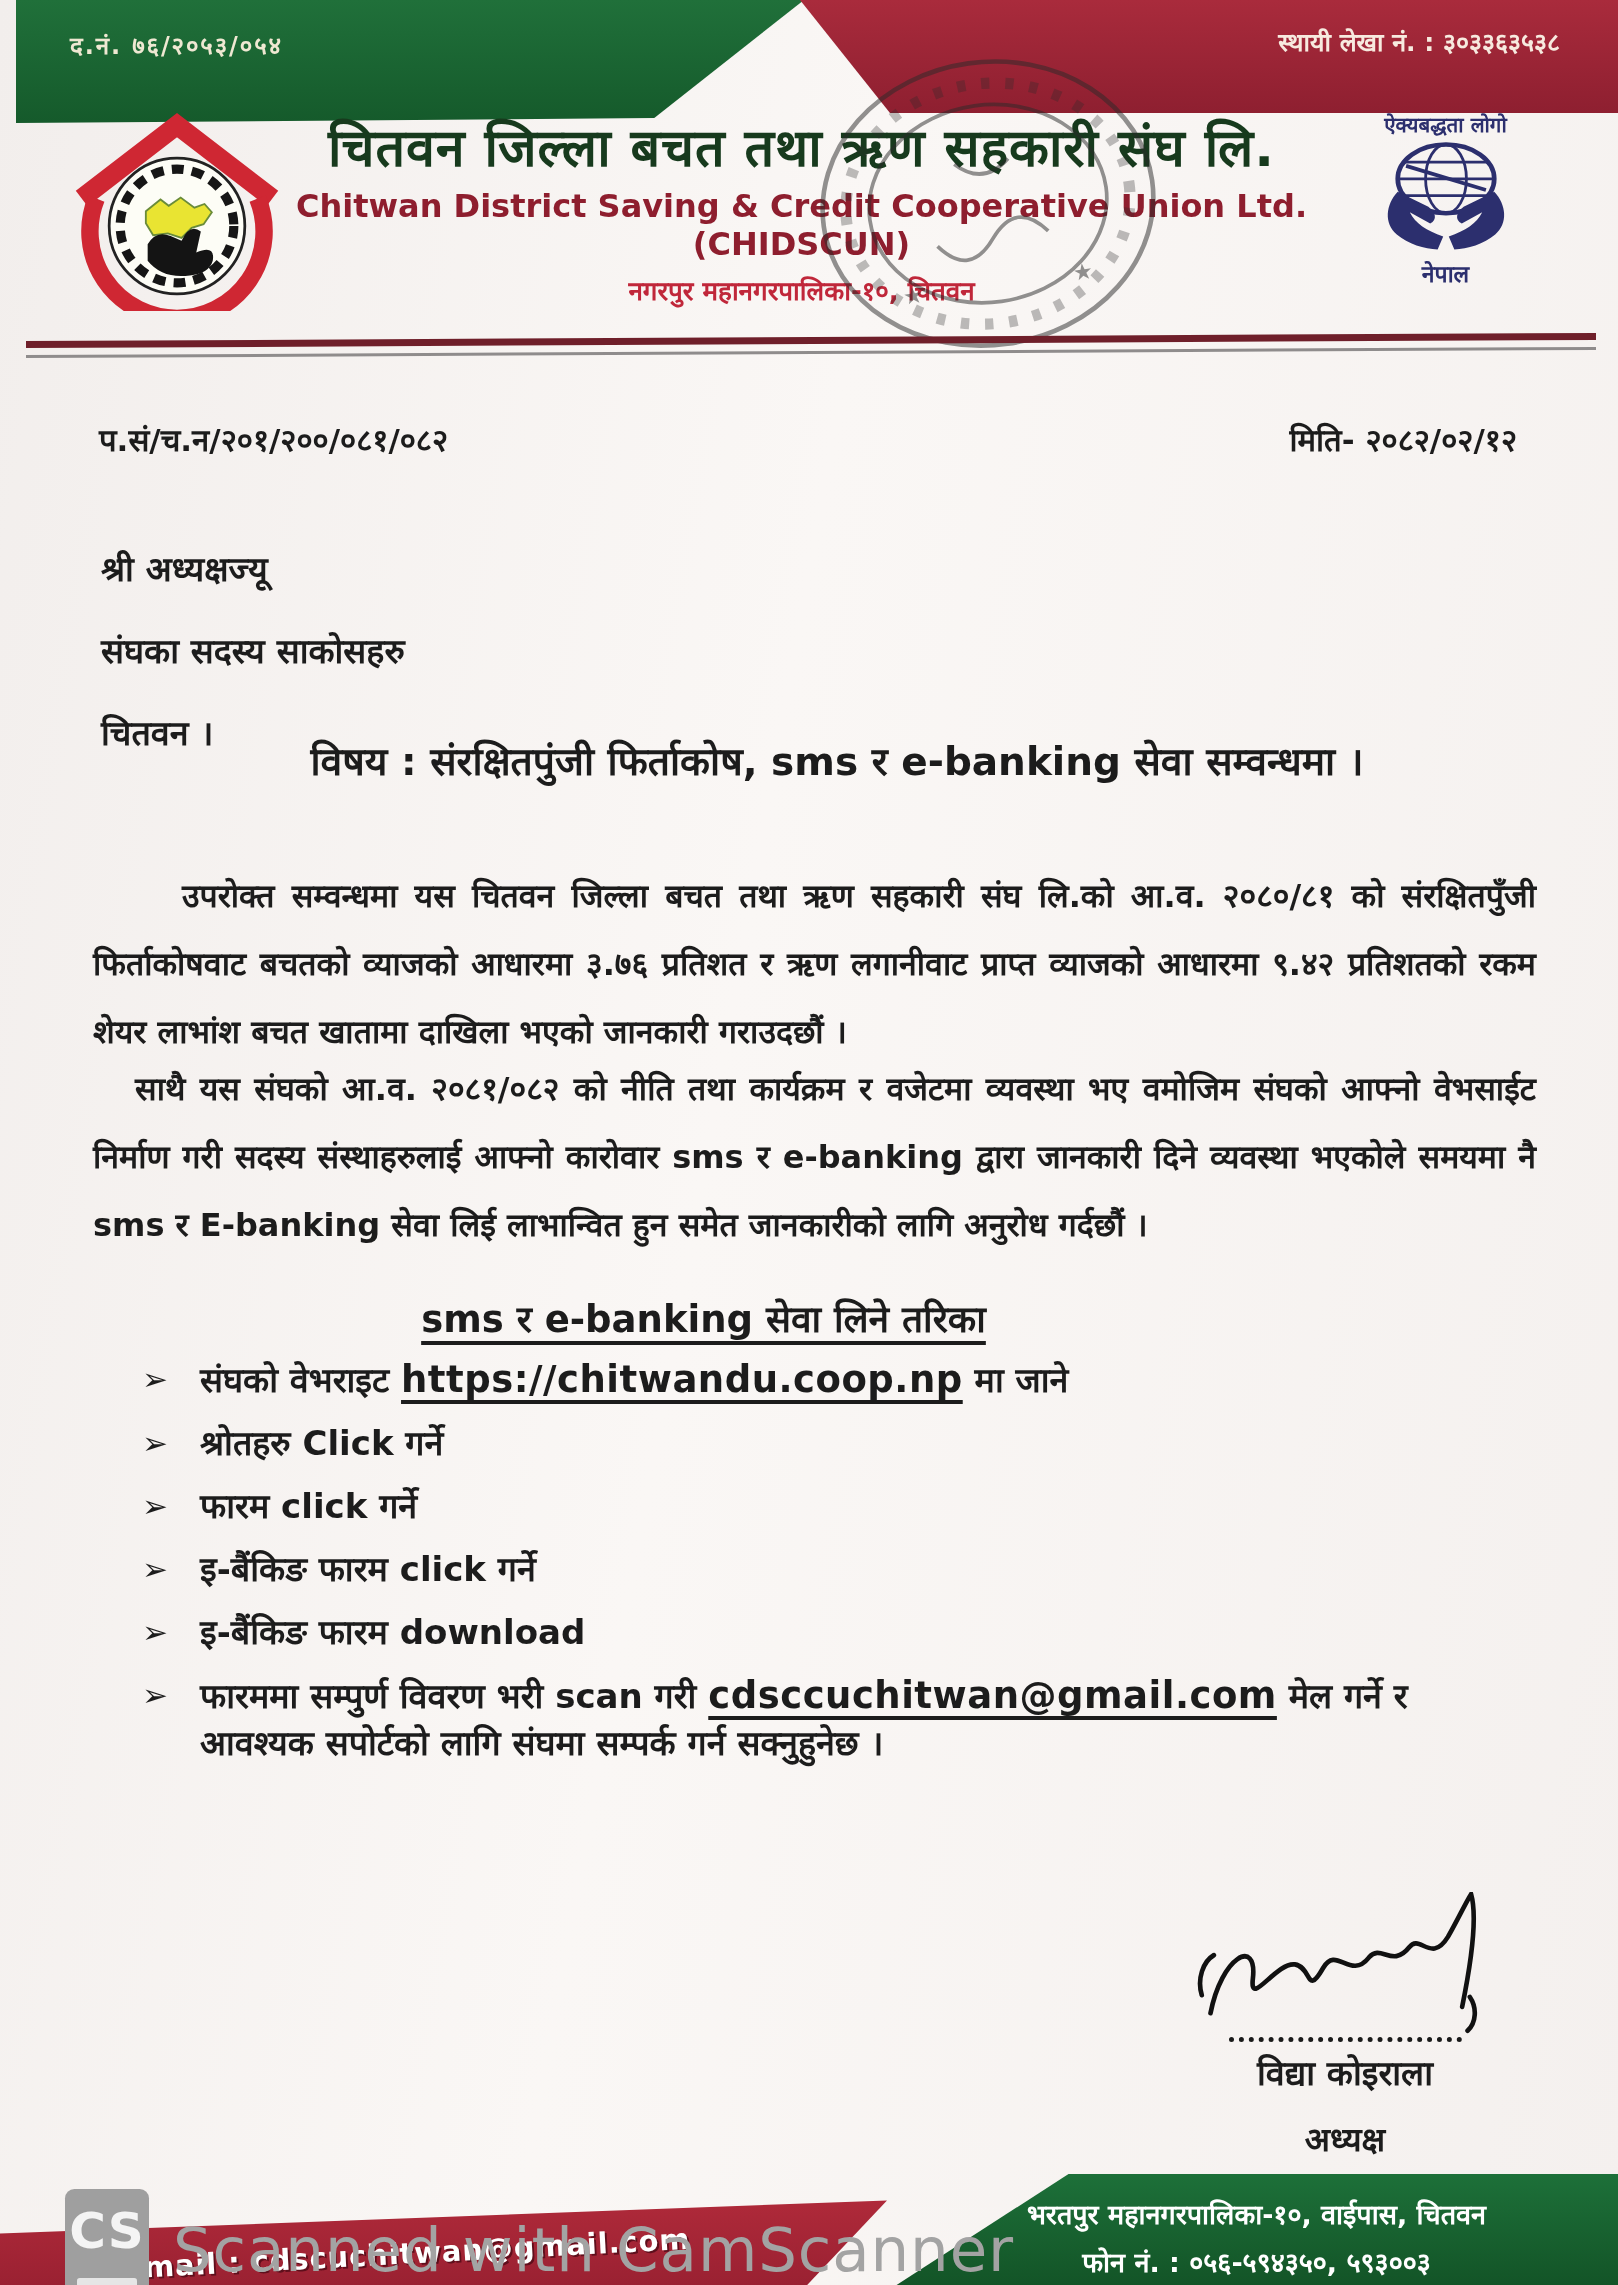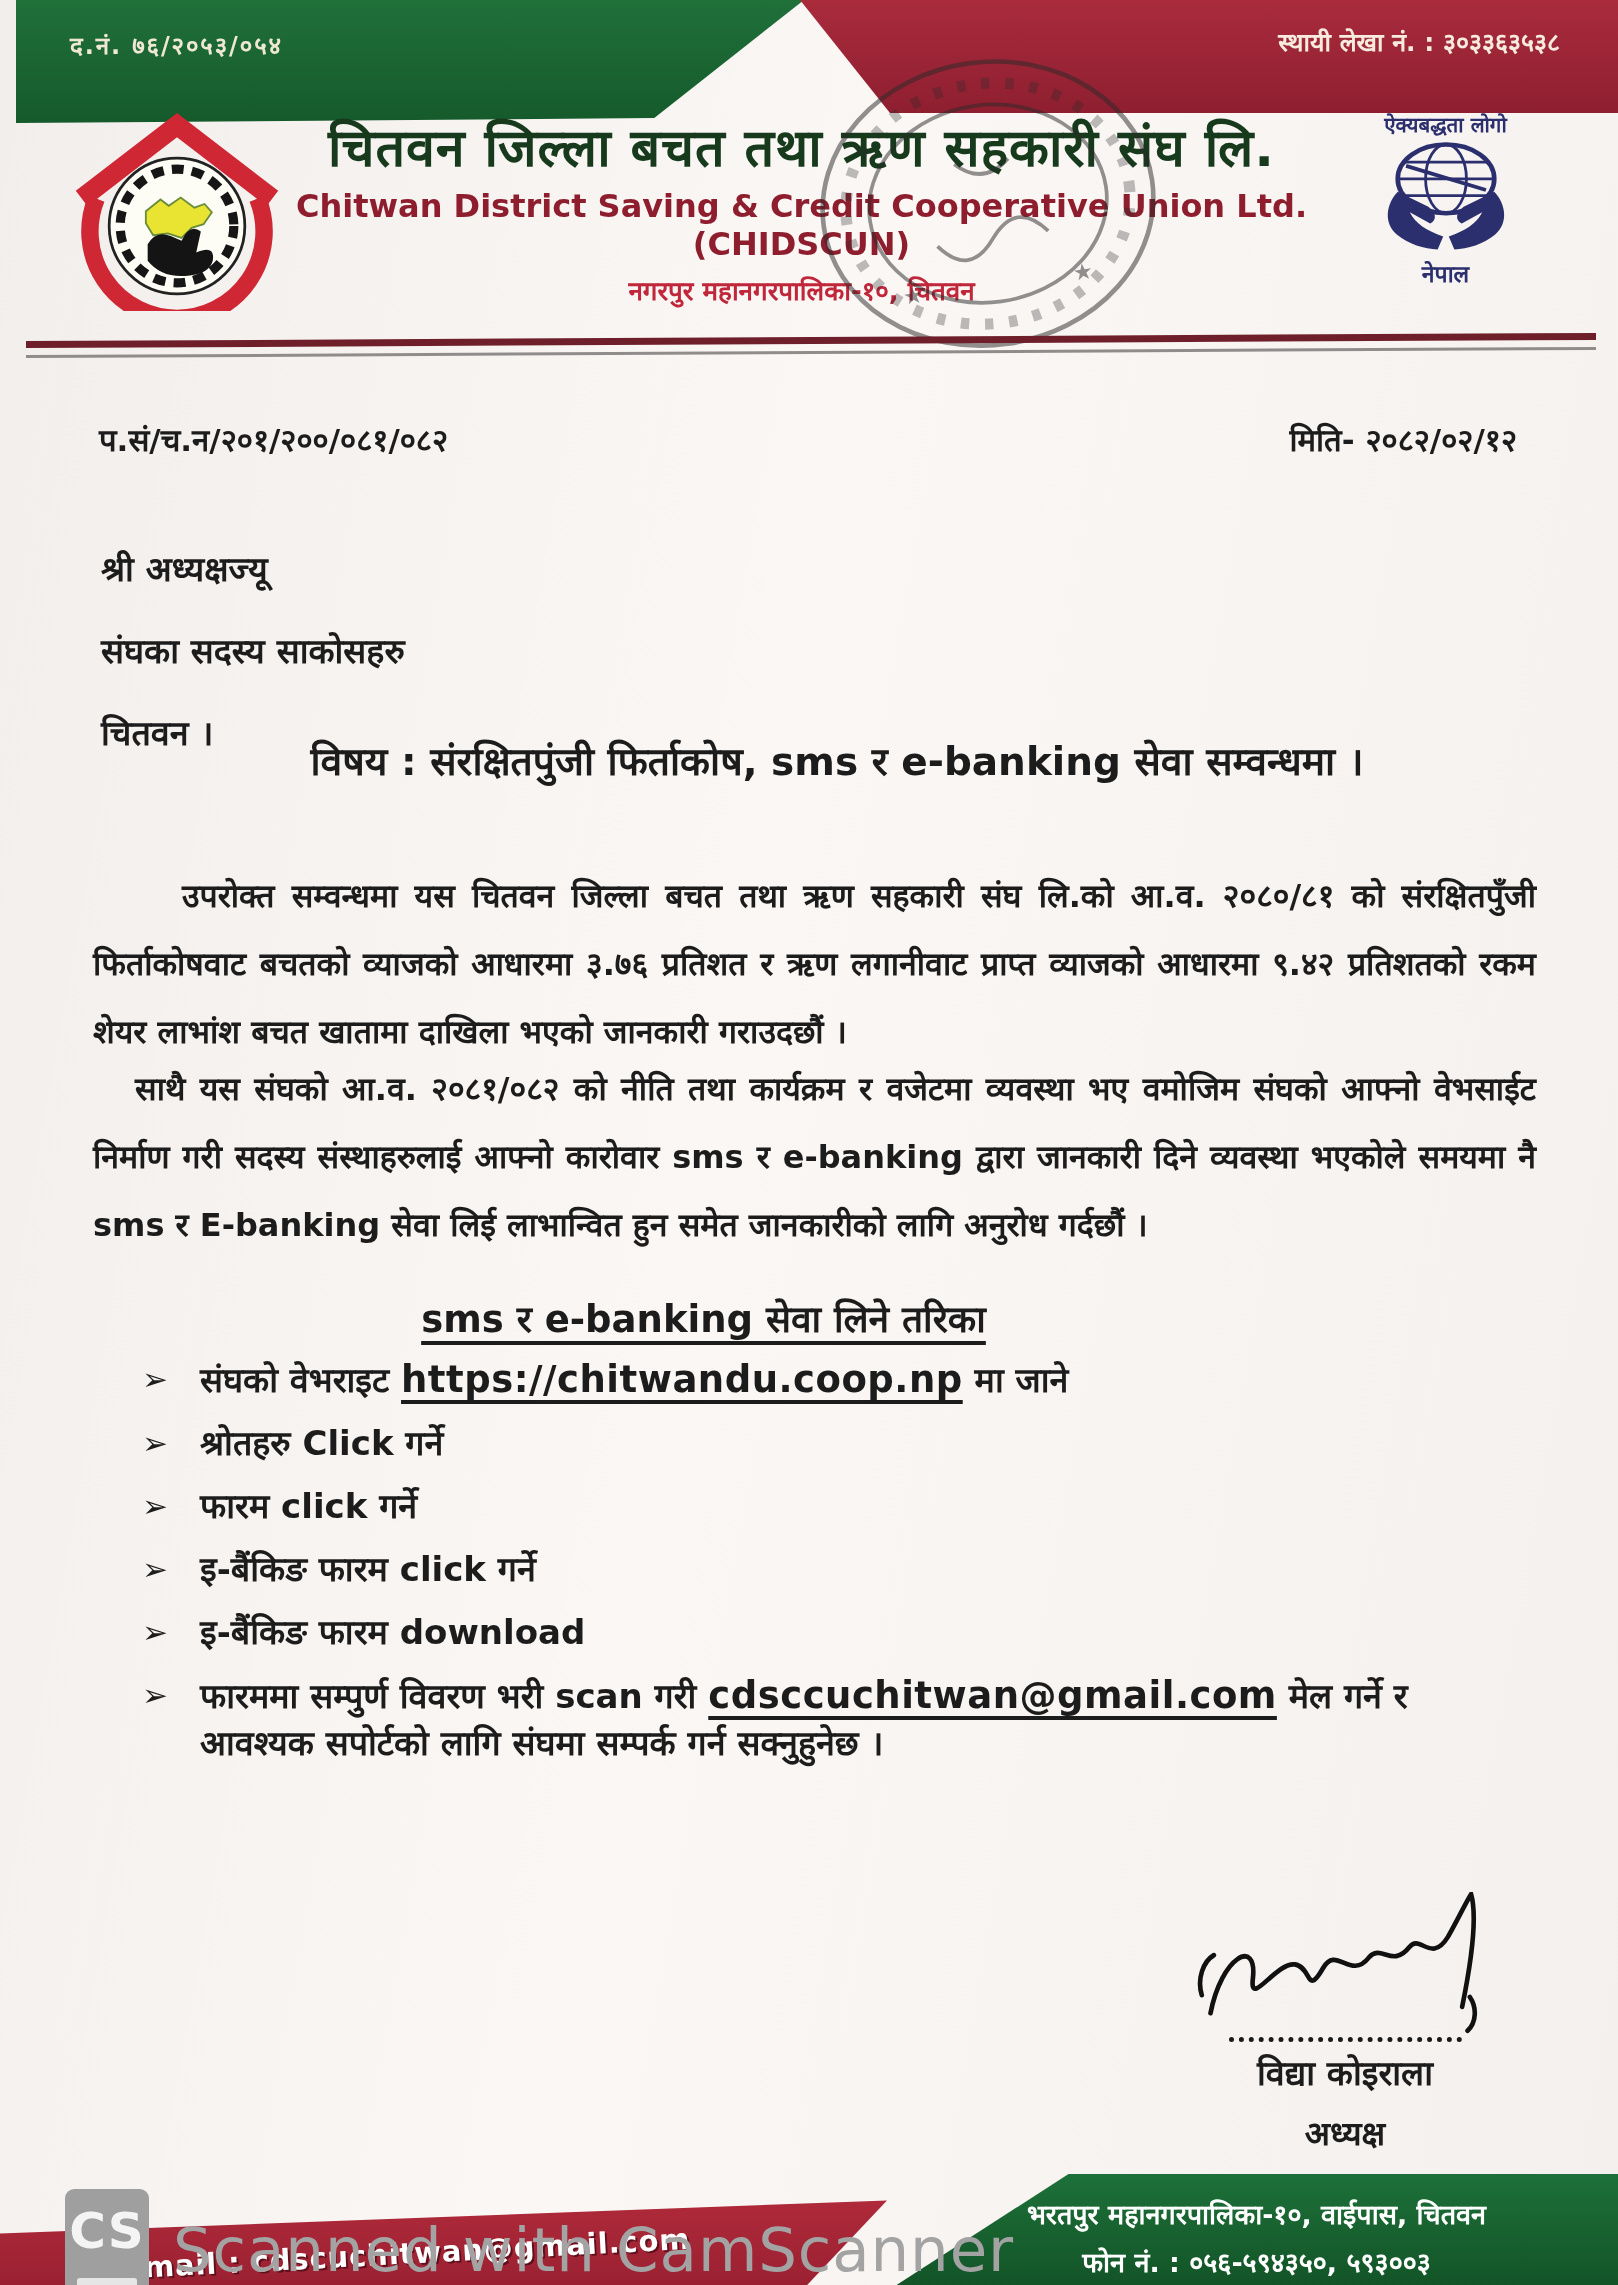--- a/index.html
+++ b/index.html
@@ -57,21 +57,21 @@
   .arrow{position:absolute;left:0;top:0;font-size:31px;}
   .latin{font-weight:bold;font-size:34px;}
   .doclink{font-weight:bold;font-size:37px;text-decoration:underline;
     text-decoration-thickness:3.7px;text-underline-offset:7.5px;letter-spacing:0.5px;}
 
   
   .sign-block{position:absolute;right:110px;top:1892px;width:326px;text-align:center;}
   .sig-svg{width:308px;height:163px;}
   .dotline{border-bottom:5.6px dotted #1a1a1a;width:233px;margin:-22.4px auto 7.5px auto;}
   .sig-name{font-size:34px;font-weight:600;}
-  .sig-role{font-size:33px;font-weight:600;margin-top:15px;}
+  .sig-role{font-size:33px;font-weight:600;margin-top:21px;}
 
   
   .foot-red{position:absolute;left:0;top:2196px;width:887px;height:89px;
     background:linear-gradient(#b02a3a,#9a2132);
     clip-path:polygon(0 42%,100% 5%,91% 100%,0 100%);}
   .foot-email{position:absolute;left:110px;top:41px;font-size:29px;font-weight:bold;color:#ffffff;
     transform:rotate(-3deg);text-shadow:1.9px 1.9px 0 #5e0f1c;letter-spacing:0.9px;}
   .foot-green{position:absolute;right:0;top:2174px;width:723px;height:112px;
     background:linear-gradient(#1d7039,#135427);
     clip-path:polygon(24% 0,100% 0,100% 100%,0 100%);

